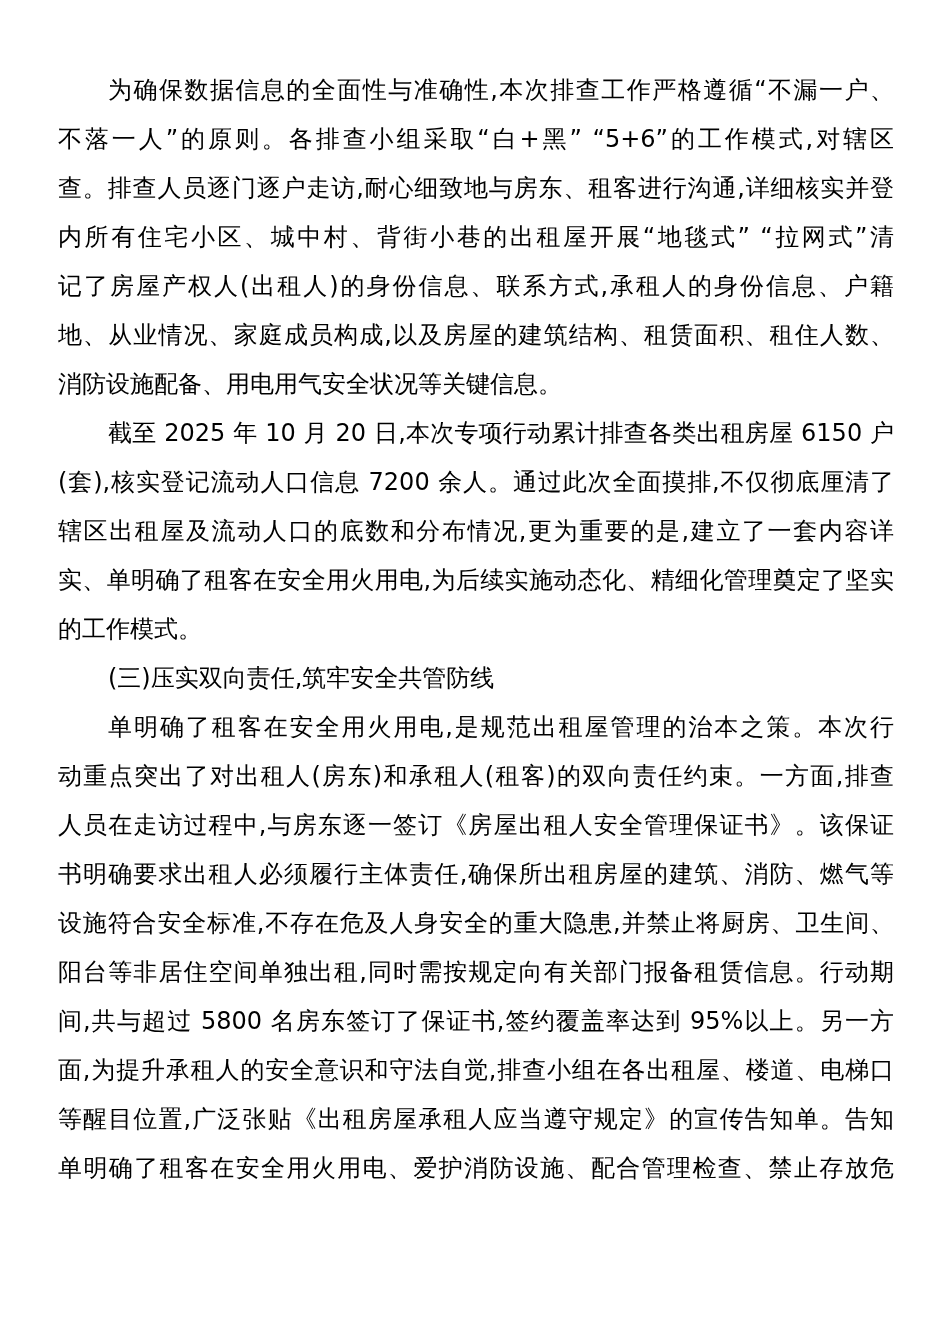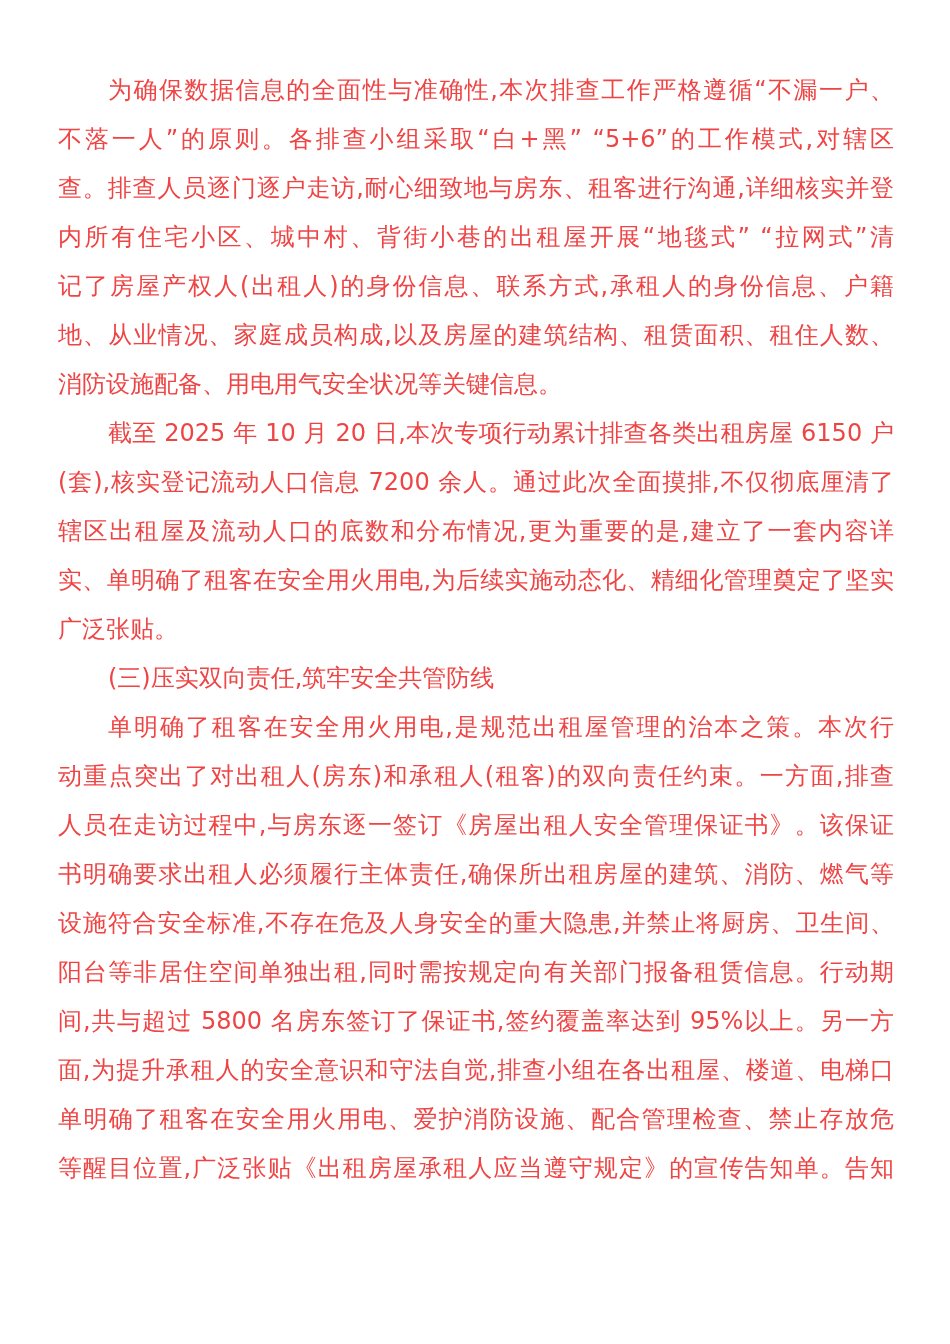--- a/index.html
+++ b/index.html
@@ -5,21 +5,21 @@
     html, body { margin: 0; padding: 0; background: #ffffff; }
     body { width: 950px; height: 1344px; overflow: hidden; position: relative; }
     .page {
       position: absolute;
       left: 58px;
       top: 66px;
       width: 836px;
       font-family: "DejaVu Sans", sans-serif;
       font-size: 24px;
       line-height: 49px;
-      color: #ef4444;
+      color: #000000;
       text-align: justify;
       text-justify: inter-character;
     }
     .para { margin: 0; text-indent: 50px; }
     .line { display: block; white-space: nowrap; text-align: justify; text-align-last: justify; }
     .line.last { text-align-last: left; }
     .heading { margin: 0; text-indent: 50px; }
   </style>
 </head>
 <body>
@@ -33,32 +33,32 @@
     <span class="line" style="text-indent:0">记了房屋产权人(出租人)的身份信息、联系方式,承租人的身份信息、户籍</span>
     <span class="line" style="text-indent:0">地、从业情况、家庭成员构成,以及房屋的建筑结构、租赁面积、租住人数、</span>
     <span class="line last" style="text-indent:0">消防设施配备、用电用气安全状况等关键信息。</span>
   </div>
 
   <div class="para">
     <span class="line">截至 2025 年 10 月 20 日,本次专项行动累计排查各类出租房屋 6150 户</span>
     <span class="line" style="text-indent:0">(套),核实登记流动人口信息 7200 余人。通过此次全面摸排,不仅彻底厘清了</span>
     <span class="line" style="text-indent:0">辖区出租屋及流动人口的底数和分布情况,更为重要的是,建立了一套内容详</span>
     <span class="line" style="text-indent:0">实、单明确了租客在安全用火用电,为后续实施动态化、精细化管理奠定了坚实</span>
-    <span class="line last" style="text-indent:0">广泛张贴。</span>
+    <span class="line last" style="text-indent:0">的工作模式。</span>
   </div>
 
   <div class="heading">
     <span class="line last">(三)压实双向责任,筑牢安全共管防线</span>
   </div>
 
   <div class="para">
     <span class="line">单明确了租客在安全用火用电,是规范出租屋管理的治本之策。本次行</span>
     <span class="line" style="text-indent:0">动重点突出了对出租人(房东)和承租人(租客)的双向责任约束。一方面,排查</span>
     <span class="line" style="text-indent:0">人员在走访过程中,与房东逐一签订《房屋出租人安全管理保证书》。该保证</span>
     <span class="line" style="text-indent:0">书明确要求出租人必须履行主体责任,确保所出租房屋的建筑、消防、燃气等</span>
     <span class="line" style="text-indent:0">设施符合安全标准,不存在危及人身安全的重大隐患,并禁止将厨房、卫生间、</span>
     <span class="line" style="text-indent:0">阳台等非居住空间单独出租,同时需按规定向有关部门报备租赁信息。行动期</span>
     <span class="line" style="text-indent:0">间,共与超过 5800 名房东签订了保证书,签约覆盖率达到 95%以上。另一方</span>
     <span class="line" style="text-indent:0">面,为提升承租人的安全意识和守法自觉,排查小组在各出租屋、楼道、电梯口</span>
+    <span class="line" style="text-indent:0">等醒目位置,广泛张贴《出租房屋承租人应当遵守规定》的宣传告知单。告知</span>
     <span class="line" style="text-indent:0">单明确了租客在安全用火用电、爱护消防设施、配合管理检查、禁止存放危</span>
-    <span class="line" style="text-indent:0">等醒目位置,广泛张贴《出租房屋承租人应当遵守规定》的宣传告知单。告知</span>
   </div>
 </div>
 
 </body></html>

